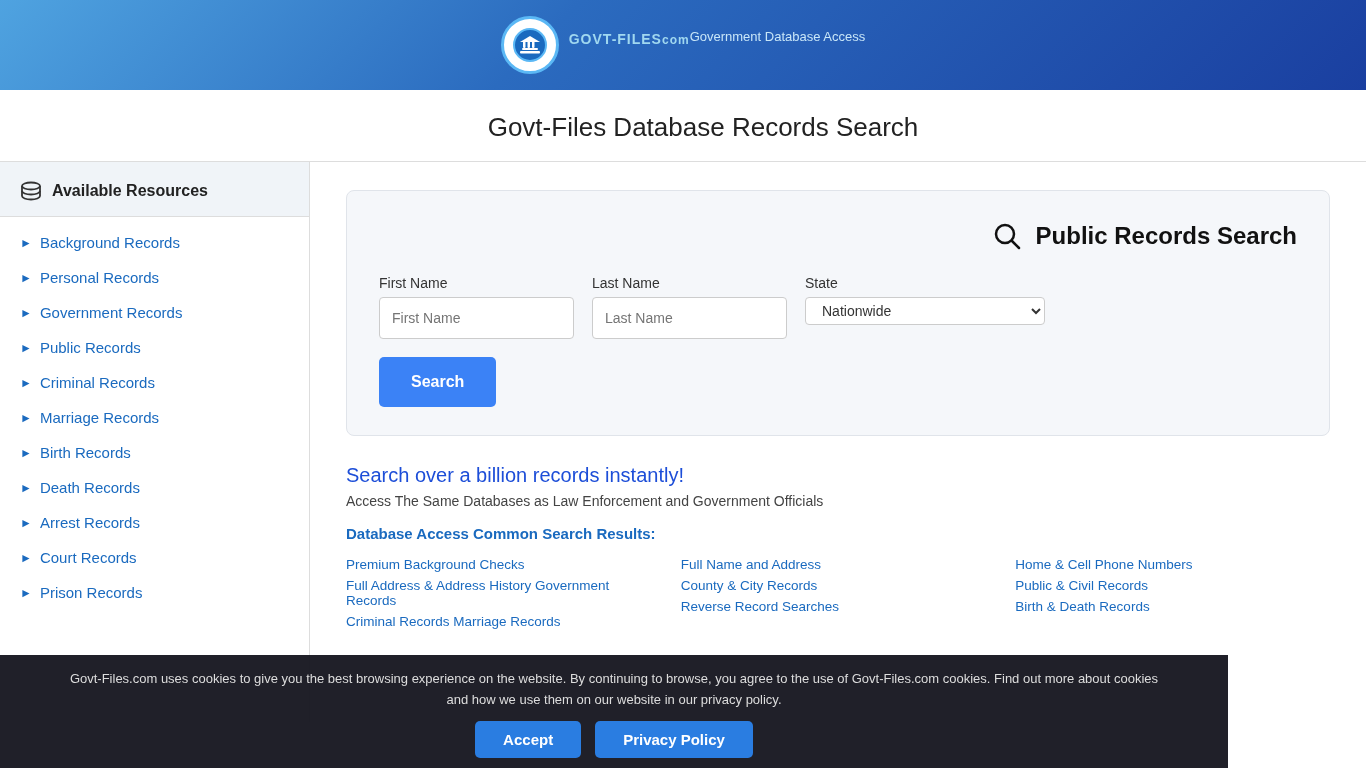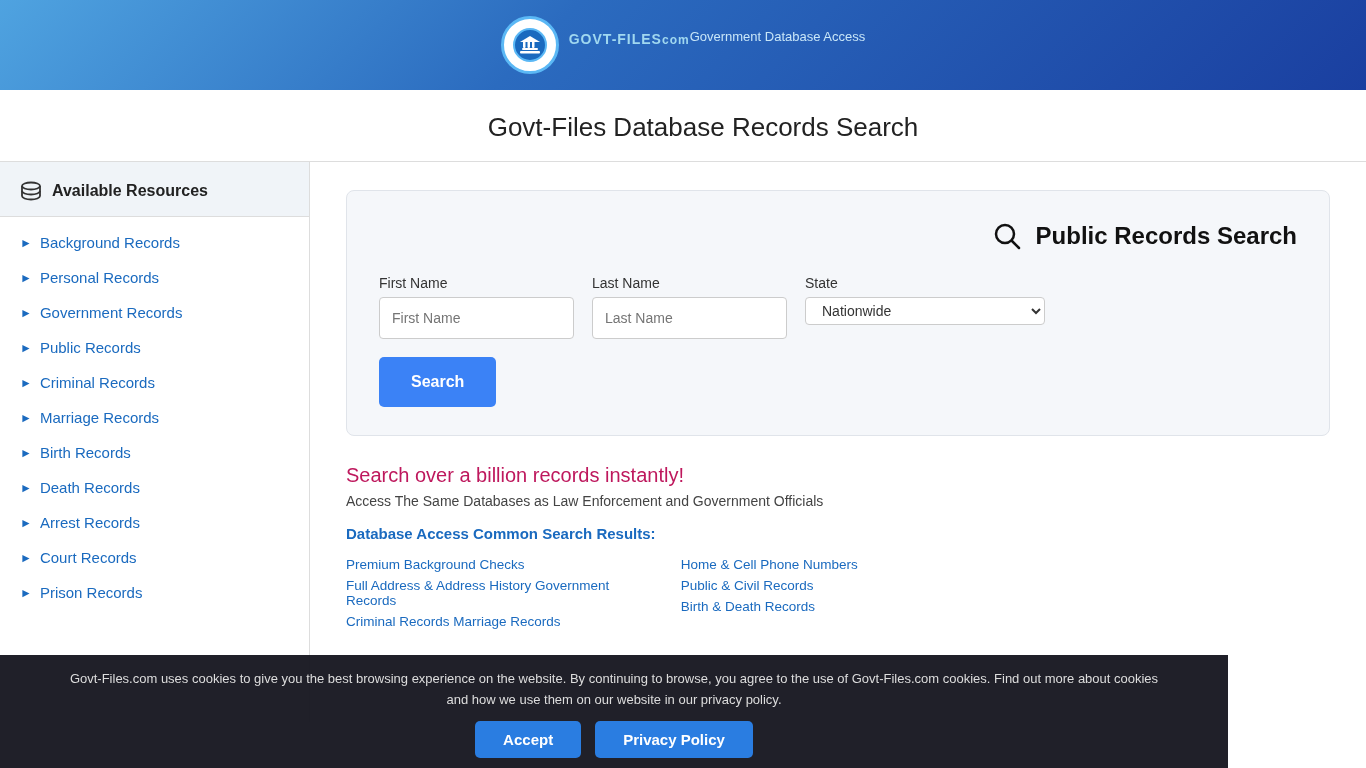--- a/index.html
+++ b/index.html
@@ -196,21 +196,21 @@
       padding: 16px 32px;
       font-size: 16px;
       font-weight: bold;
       cursor: pointer;
     }
 
     
     .info-section h2 {
       font-size: 20px;
       font-weight: 400;
-      color: #be185d;
+      color: #1d4ed8;
       margin-bottom: 6px;
     }
     .info-section p {
       font-size: 14px;
       color: #444;
       margin-bottom: 16px;
     }
     .db-access-title {
       font-size: 15px;
       font-weight: bold;
@@ -394,20 +394,25 @@
       <h2>Search over a billion records instantly!</h2>
       <p>Access The Same Databases as Law Enforcement and Government Officials</p>
       <div class="db-access-title">Database Access Common Search Results:</div>
       <div class="results-grid">
         <div>
           <a href="#">Premium Background Checks</a>
           <a href="#">Full Address &amp; Address History Government Records</a>
           <a href="#">Criminal Records Marriage Records</a>
         </div>
         <div>
+          <a href="#">Full Name and Address</a>
+          <a href="#">County &amp; City Records</a>
+          <a href="#">Reverse Record Searches</a>
+        </div>
+        <div>
           <a href="#">Home &amp; Cell Phone Numbers</a>
           <a href="#">Public &amp; Civil Records</a>
           <a href="#">Birth &amp; Death Records</a>
         </div>
       </div>
     </div>
 
   </main>
 </div>
 

